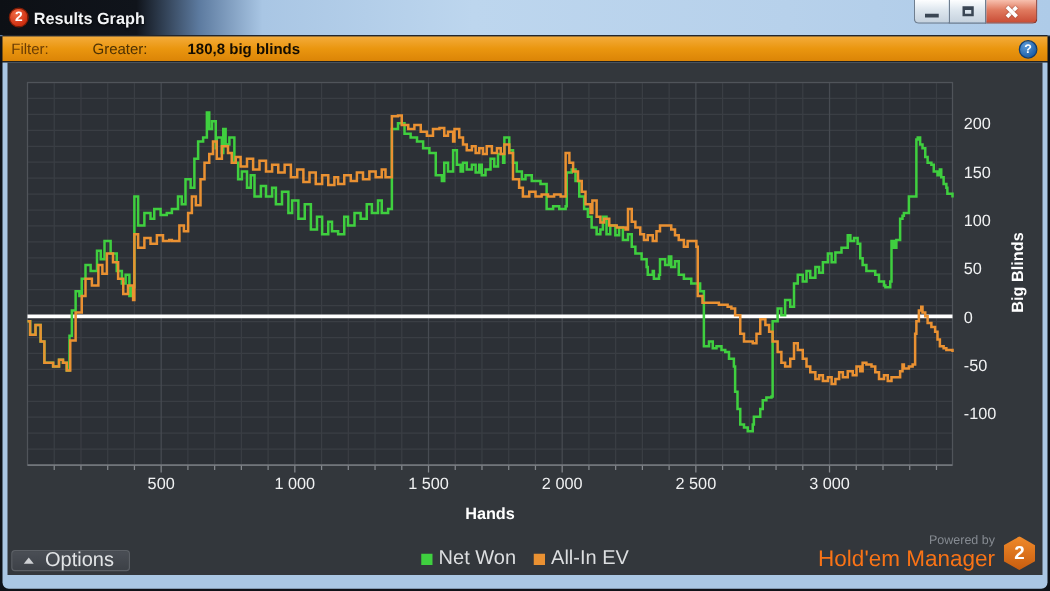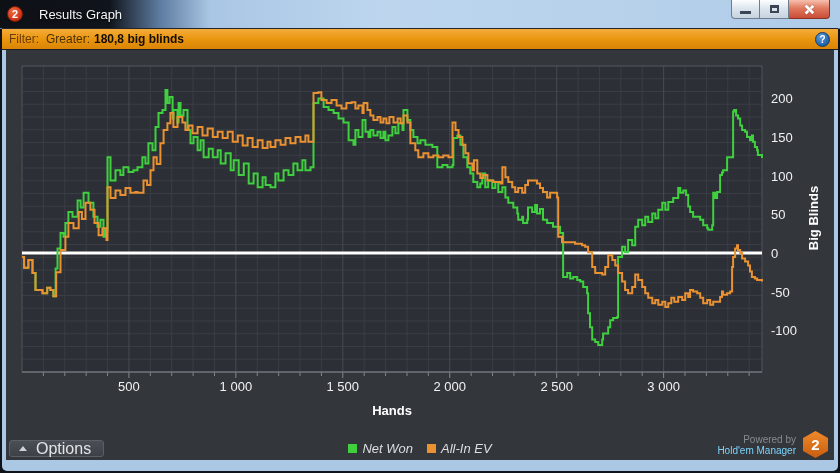--- a/index.html
+++ b/index.html
@@ -7,40 +7,40 @@
 
   
   .titlebar{position:absolute;left:0;top:0;width:840px;height:28px;
     background:linear-gradient(90deg,#0d1015 0%,#10141b 13%,#5d7ba0 19%,#a9c6e4 25%,#bdd6ee 45%,#b7d1eb 75%,#aecbe8 100%);
     border-bottom:1px solid #5f7globals;border-bottom:1px solid #5f7b9c;}
   .titlebar-inner{display:flex;align-items:center;height:28px;}
   .app-icon{width:16px;height:16px;border-radius:9px;margin-left:7px;
     background:radial-gradient(circle at 35% 30%,#f06a45,#cf3012 70%);
     border:1px solid #7e1d06;color:#fff;font-size:11px;font-weight:bold;
     display:flex;align-items:center;justify-content:center;box-sizing:border-box;}
-  .title-text{color:#f2f4f6;font-size:13px;margin-left:16px;text-shadow:0 1px 2px #000;}
+  .title-text{color:#f2f4f6;font-size:13px;margin-left:4px;text-shadow:0 1px 2px #000;font-weight:bold;}
   .winbtns{position:absolute;right:10px;top:0;display:flex;}
   .winbtn{height:19px;box-sizing:border-box;border:1px solid #6f7e8f;border-top:none;
     display:flex;align-items:center;justify-content:center;}
   .winbtn.min{width:29px;background:linear-gradient(#fdfeff,#dde6ee 45%,#c6d2de);border-radius:0 0 0 4px;}
   .winbtn.max{width:29px;background:linear-gradient(#fdfeff,#dde6ee 45%,#c6d2de);border-left:none;}
   .winbtn.close{width:41px;background:linear-gradient(#f7c0ae,#e4english 45%,#d05a42);
     background:linear-gradient(#f7c0ae,#e07a5f 45%,#c94d36);border-left:none;border-radius:0 0 4px 0;border-color:#8c3category;border-color:#8c3222;}
   .ico-min{width:11px;height:3px;background:#3a4654;margin-top:6px;}
   .ico-max{width:9px;height:8px;border:2px solid #3a4654;border-top-width:3px;box-sizing:border-box;background:transparent;}
   .ico-x{position:relative;width:11px;height:11px;}
   .ico-x::before,.ico-x::after{content:"";position:absolute;left:4.5px;top:0;width:2.6px;height:11px;background:#fff;box-shadow:0 0 1px #7a1d0c;}
   .ico-x::before{transform:rotate(45deg);}
   .ico-x::after{transform:rotate(-45deg);}
 
   
   .filterbar{position:absolute;left:2px;right:2px;top:28px;height:22px;
     background:linear-gradient(#f4ac3c,#ea960f 50%,#db8406);
     border-top:1px solid #23262c;border-bottom:1px solid #1d2026;box-sizing:border-box;
-    display:flex;align-items:center;white-space:nowrap;overflow:hidden;}
+    display:flex;align-items:center;white-space:nowrap;overflow:hidden;gap:28px;}
   .filterbar .seg{font-size:12px;}
   .flt-label{color:#6b3d04;margin-left:7px;}
   .flt-bold{color:#140d02;font-weight:bold;margin-left:4px;}
   .flt-win-label{color:#4c3104;margin-left:7px;}
   .help-icon{position:absolute;right:8px;top:3px;width:15px;height:15px;border-radius:50%;
     background:radial-gradient(circle at 35% 30%,#5e9bd8,#1c5fa8 75%);border:1px solid #123c6e;
     color:#fff;font-size:10px;font-weight:bold;display:flex;align-items:center;justify-content:center;box-sizing:border-box;}
 
   
   .frame{position:absolute;left:2px;right:2px;top:50px;bottom:2px;background:#aac7e4;border-radius:0 0 5px 5px;}
@@ -51,25 +51,25 @@
   
   .bottombar{position:absolute;left:0;right:0;bottom:0;height:26px;}
   .options-btn{position:absolute;left:3px;bottom:3px;height:17px;padding:0 12px 0 9px;
     background:linear-gradient(#4a4e55,#3d4147);border:1px solid #5c6066;border-radius:3px;
     color:#e2e4e6;font-size:16px;display:flex;align-items:center;box-sizing:border-box;cursor:default;}
   .chev-up{width:0;height:0;border-left:4px solid transparent;border-right:4px solid transparent;
     border-bottom:5px solid #cfd1d4;margin-right:9px;}
   .legend{position:absolute;left:0;right:0;bottom:4px;display:flex;justify-content:center;gap:14px;pointer-events:none;}
   .legend-item{display:flex;align-items:center;gap:5px;pointer-events:auto;}
   .legend-swatch{width:9px;height:9px;}
-  .legend-label{color:#dcdee0;font-size:13px;font-style:italic;}
+  .legend-label{color:#dcdee0;font-size:16px;}
   .powered{position:absolute;right:6px;bottom:2px;display:flex;align-items:center;gap:7px;}
   .powered-texts{display:flex;flex-direction:column;align-items:flex-end;line-height:1.1;}
   .powered-by{color:#868b92;font-size:10px;}
-  .brand{color:#7dd3fc;font-size:10px;margin-left:14px;}
+  .brand{color:#f97316;font-size:18px;margin-left:14px;}
   .hexbadge{width:25px;height:27px;clip-path:polygon(50% 0,100% 26%,100% 74%,50% 100%,0 74%,0 26%);
     background:linear-gradient(#f08a2a,#c85d0f);color:#fff;font-size:15px;font-weight:bold;
     display:flex;align-items:center;justify-content:center;}
 </style>
 </head>
 <body>
 
 <div class="window">
 
   <div class="titlebar">

